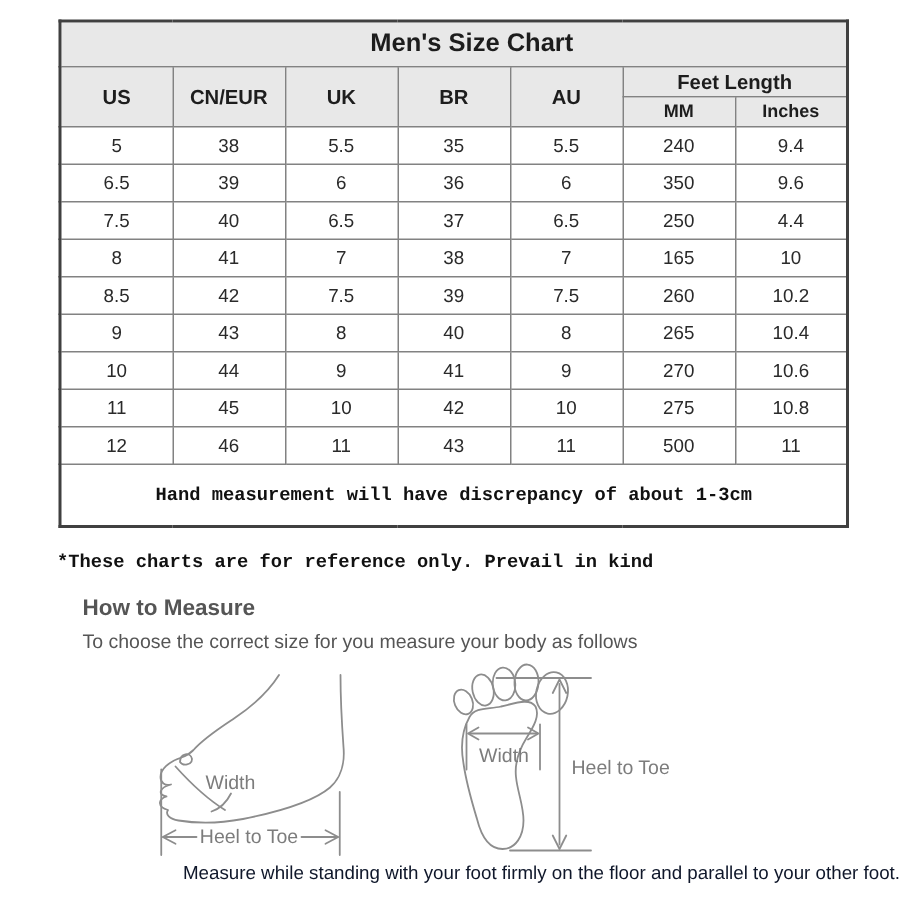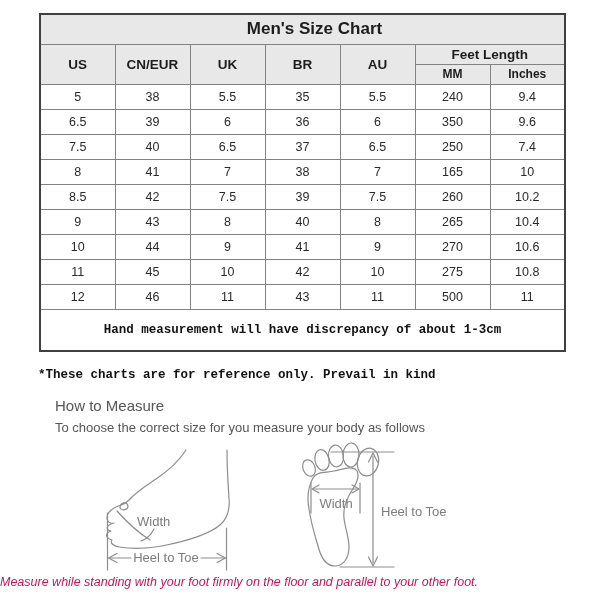--- a/index.html
+++ b/index.html
@@ -52,21 +52,21 @@
   .ref-note{
     margin:16px 0 0 38px;
     font-family:Liberation Mono, monospace;
     font-weight:bold;
     font-size:12.5px;
     color:#111111;
   }
   .htm-heading{
     margin:15px 0 0 55px;
     font-size:15px;
-    font-weight:normal;
+    font-weight:bold;
     color:var(--gray-text);
   }
   .htm-sub{
     margin:6px 0 0 55px;
     font-size:13px;
     color:var(--gray-text);
   }
   svg.measure-diagram{display:block;margin-top:6px;}
   .measure-diagram path,.measure-diagram line,.measure-diagram ellipse,.measure-diagram polyline{
     fill:none;
@@ -76,24 +76,23 @@
     stroke-linejoin:round;
   }
   .measure-diagram text{
     font-family:"Liberation Sans",sans-serif;
     font-size:13px;
     fill:var(--diagram-label);
     stroke:none;
   }
   .caption{
     margin-top:2px;
-    text-align:left;
+    text-align:right;
     font-size:12.5px;
-    color:#be185d;
-    font-style:italic;
+    color:#0f172a;
   }
 </style>
 </head>
 <body>
 
 <table class="size-table">
   <colgroup>
     <col>
       <col>
       <col>
@@ -138,21 +137,21 @@
         <td>350</td>
         <td>9.6</td>
       </tr>
       <tr>
         <td>7.5</td>
         <td>40</td>
         <td>6.5</td>
         <td>37</td>
         <td>6.5</td>
         <td>250</td>
-        <td>7.4</td>
+        <td>4.4</td>
       </tr>
       <tr>
         <td>8</td>
         <td>41</td>
         <td>7</td>
         <td>38</td>
         <td>7</td>
         <td>165</td>
         <td>10</td>
       </tr>

